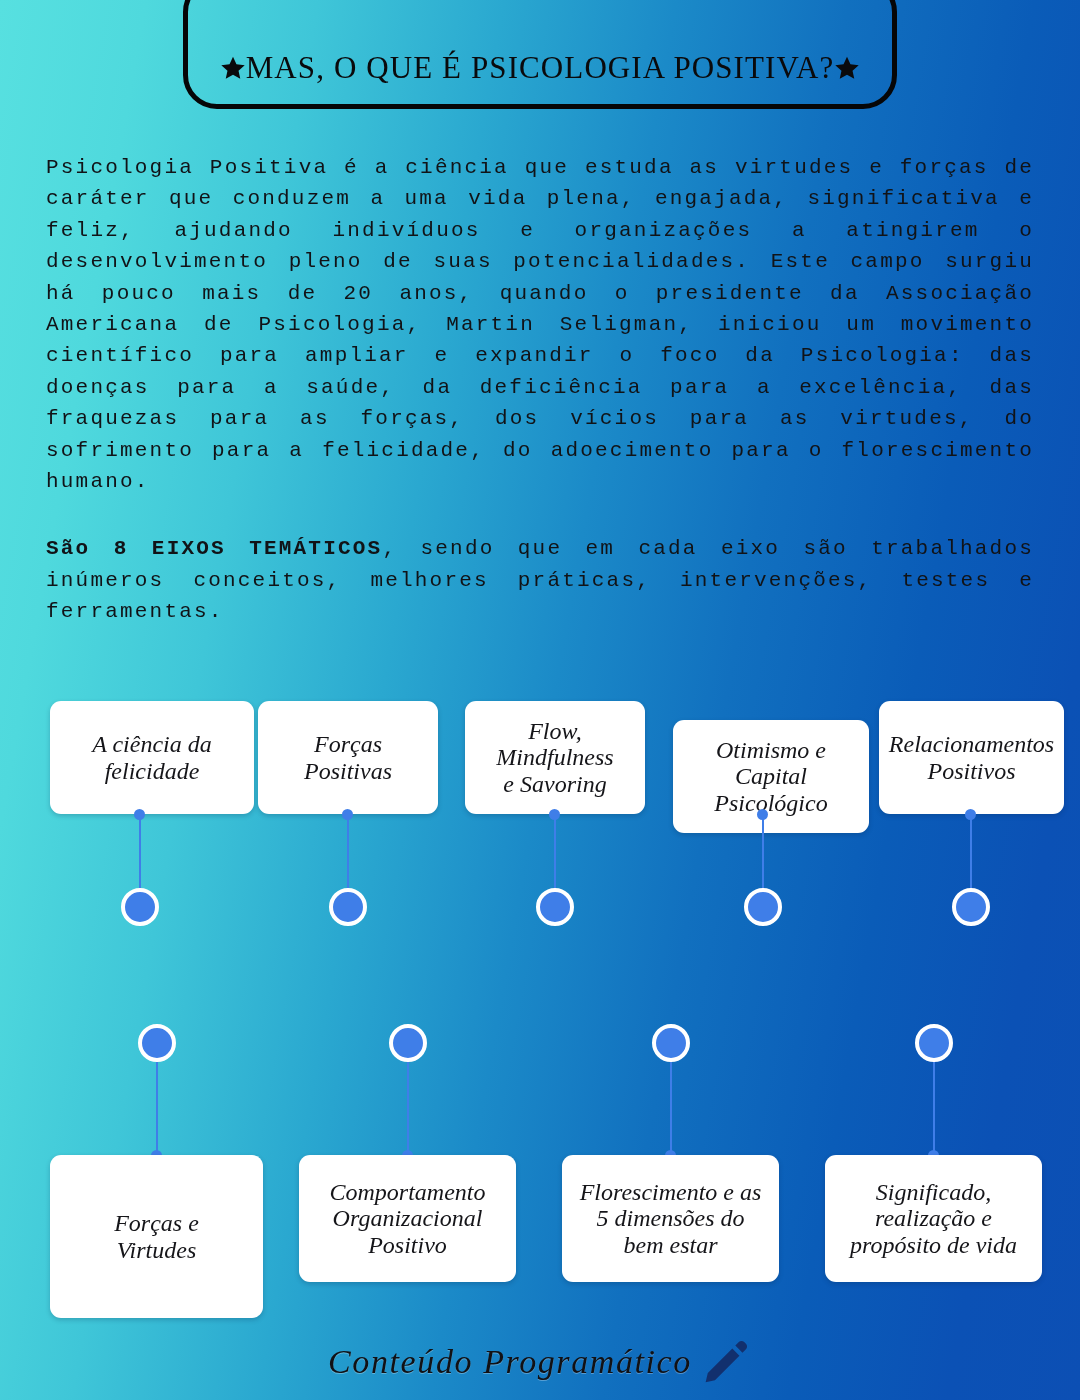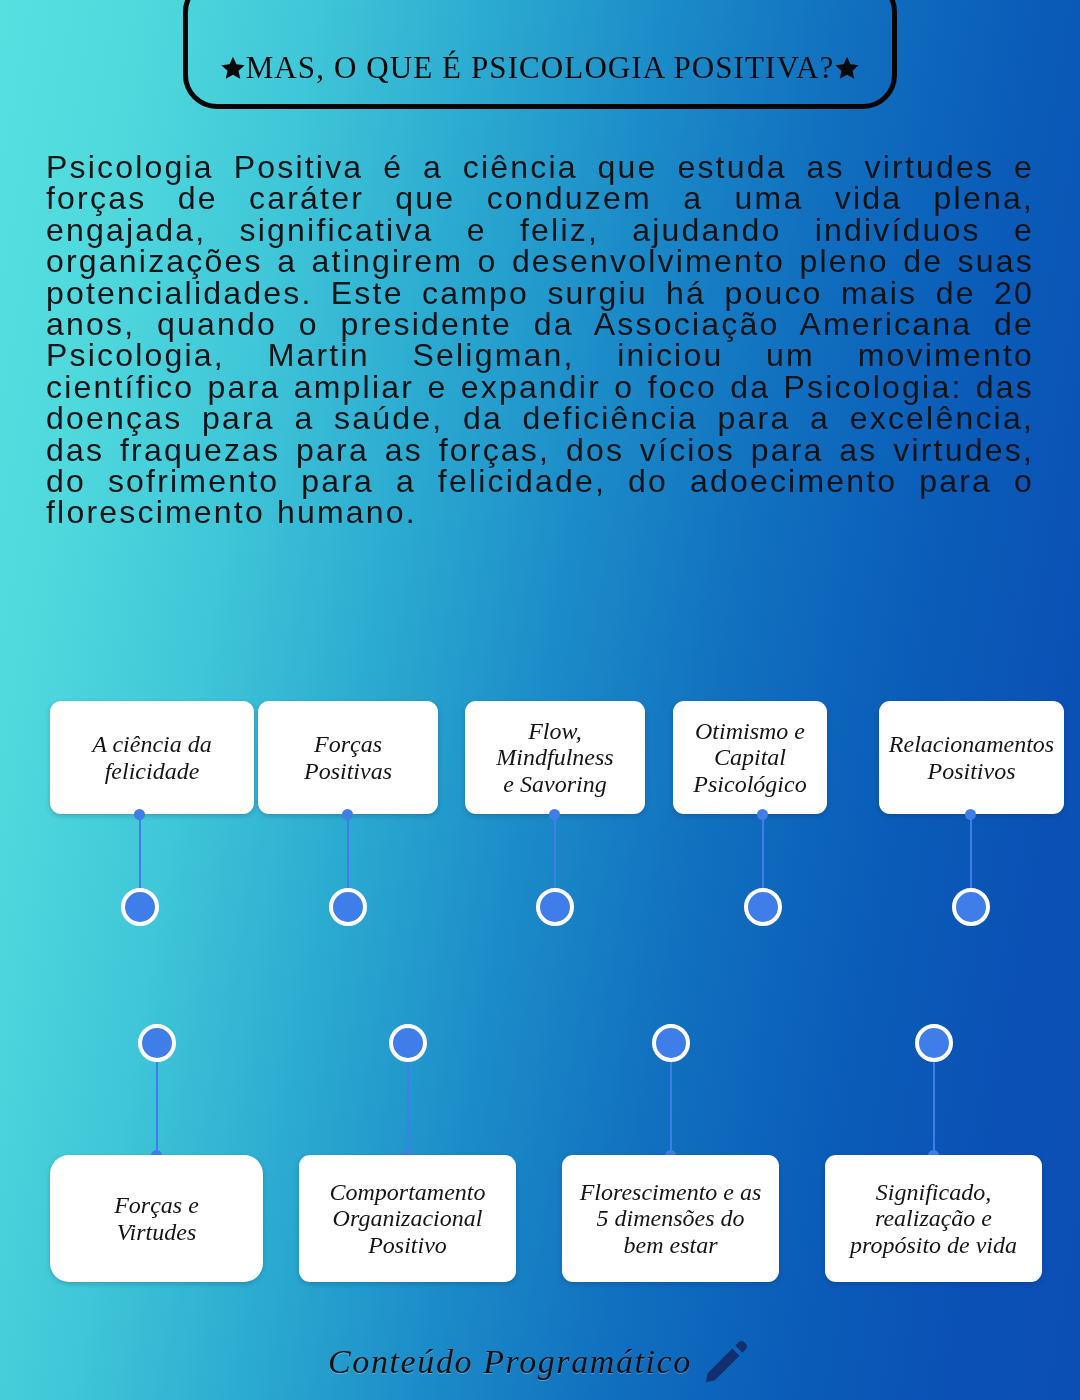--- a/index.html
+++ b/index.html
@@ -67,22 +67,22 @@
   }
   .star svg { display: block; width: 100%; height: 100%; }
 
   
   .body-copy {
     position: absolute;
     left: 46px;
     top: 152px;
     width: 988px;
     color: #111317;
-    font-family: Liberation Sans, sans-serif;
-    font-size: 32px;
+    font-family: Liberation Mono, monospace;
+    font-size: 21px;
     line-height: 31.4px;
     letter-spacing: 2.2px;
     text-align: justify;
     word-spacing: 1px;
   }
   .body-copy p { margin: 0; }
   .para-gap { height: 36px; }
   .strongbit {
     font-weight: bold;
     letter-spacing: 2.2px;
@@ -177,36 +177,37 @@
         <svg viewBox="0 0 24 24" aria-hidden="true">
           <polygon fill="currentColor" points="12,1.6 15.2,8.6 22.8,9.4 17.1,14.5 18.7,22 12,18.2 5.3,22 6.9,14.5 1.2,9.4 8.8,8.6"></polygon>
         </svg>
       </span>
     </div>
   </div>
 
   <div class="body-copy">
     <p>Psicologia Positiva é a ciência que estuda as virtudes e forças de caráter que conduzem a uma vida plena, engajada, significativa e feliz, ajudando indivíduos e organizações a atingirem o desenvolvimento pleno de suas potencialidades. Este campo surgiu há pouco mais de 20 anos, quando o presidente da Associação Americana de Psicologia, Martin Seligman, iniciou um movimento científico para ampliar e expandir o foco da Psicologia: das doenças para a saúde, da deficiência para a excelência, das fraquezas para as forças, dos vícios para as virtudes, do sofrimento para a felicidade, do adoecimento para o florescimento humano.</p>
     <div class="para-gap"></div>
+    <p><span class="strongbit">São 8 EIXOS TEMÁTICOS</span><span>, sendo que em cada eixo são trabalhados inúmeros conceitos, melhores práticas, intervenções, testes e ferramentas.</span></p>
   </div>
 
   <div class="card" style="left:50px; top:701px; width:204px; height:113px;">
     <span class="card-label">A ciência da
 felicidade</span>
   </div>
   <div class="card" style="left:258px; top:701px; width:180px; height:113px;">
     <span class="card-label">Forças
 Positivas</span>
   </div>
   <div class="card" style="left:465px; top:701px; width:180px; height:113px;align-items:center;">
     <span class="card-label">Flow,
 Mindfulness
 e Savoring</span>
   </div>
-  <div class="card" style="left:673px; top:701px; width:154px; height:113px;">
+  <div class="card" style="left:673px; top:720px; width:196px; height:113px;">
     <span class="card-label">Otimismo  e
 Capital
 Psicológico</span>
   </div>
   <div class="card" style="left:879px; top:701px; width:185px; height:113px;">
     <span class="card-label">Relacionamentos
 Positivos</span>
   </div>
 
   <div class="nub" style="left:134px; top:809px;"></div>
@@ -238,21 +239,21 @@
   <div class="nub" style="left:402px; top:1150px;"></div>
 
   <div class="node" style="left:652px; top:1024px;"></div>
   <div class="stem" style="left:670px; top:1062px; height:93px;"></div>
   <div class="nub" style="left:665px; top:1150px;"></div>
 
   <div class="node" style="left:915px; top:1024px;"></div>
   <div class="stem" style="left:933px; top:1062px; height:93px;"></div>
   <div class="nub" style="left:928px; top:1150px;"></div>
 
-  <div class="card" style="left:50px; top:1155px; width:213px; height:127px;border-radius:19px;">
+  <div class="card" style="left:50px; top:1155px; width:213px; height:163px;">
     <span class="card-label">Forças e
 Virtudes</span>
   </div>
   <div class="card" style="left:299px; top:1155px; width:217px; height:127px;">
     <span class="card-label">Comportamento
 Organizacional
 Positivo</span>
   </div>
   <div class="card" style="left:562px; top:1155px; width:217px; height:127px;">
     <span class="card-label">Florescimento e as

